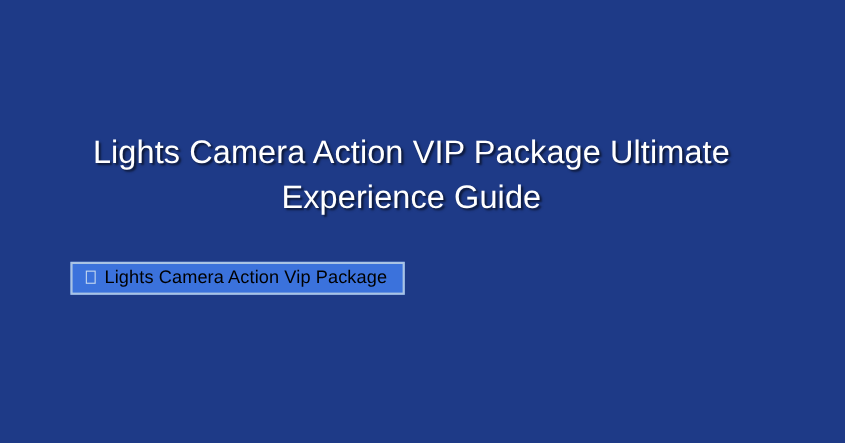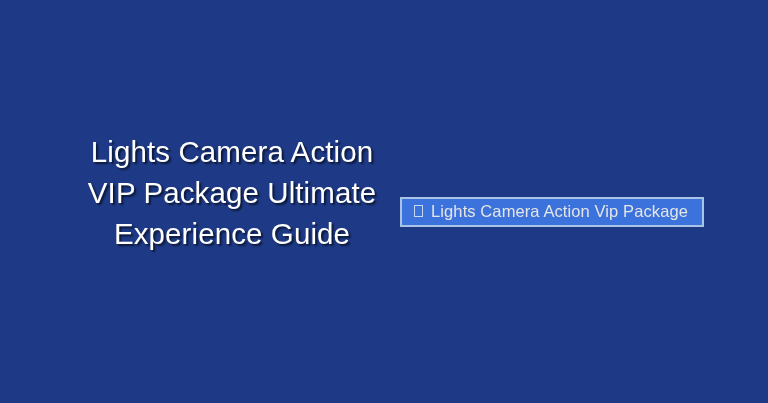--- a/index.html
+++ b/index.html
@@ -20,21 +20,22 @@
     background: #1e3a87;
     display: flex;
     flex-direction: column;
     align-items: center;
     justify-content: center;
     box-sizing: border-box;
   }
   #hero-inner {
     width: 640px;
     display: flex;
-    align-items: center;
+    flex-direction: column;
+    align-items: flex-start;
     margin-top: -18px;
   }
   #page-title {
     margin: 0;
     width: 620px;
     text-align: center;
     color: #ffffff;
     font-family: "Liberation Sans", sans-serif;
     font-size: 29.5px;
     font-weight: 400;
@@ -48,21 +49,21 @@
     display: inline-flex;
     align-items: center;
     justify-content: center;
     gap: 8px;
     height: 30px;
     padding: 0 14px 0 12px;
     box-sizing: border-box;
     background: #3b72dc;
     border: 2px solid #a9c3e4;
     border-radius: 0;
-    color: #e5e5e5;
+    color: #000000;
     font-family: "Liberation Sans", sans-serif;
     font-size: 16.5px;
     font-weight: 400;
     line-height: 1;
     letter-spacing: 0.1px;
     cursor: pointer;
     text-decoration: none;
     white-space: nowrap;
   }
   #cta-glyph {

